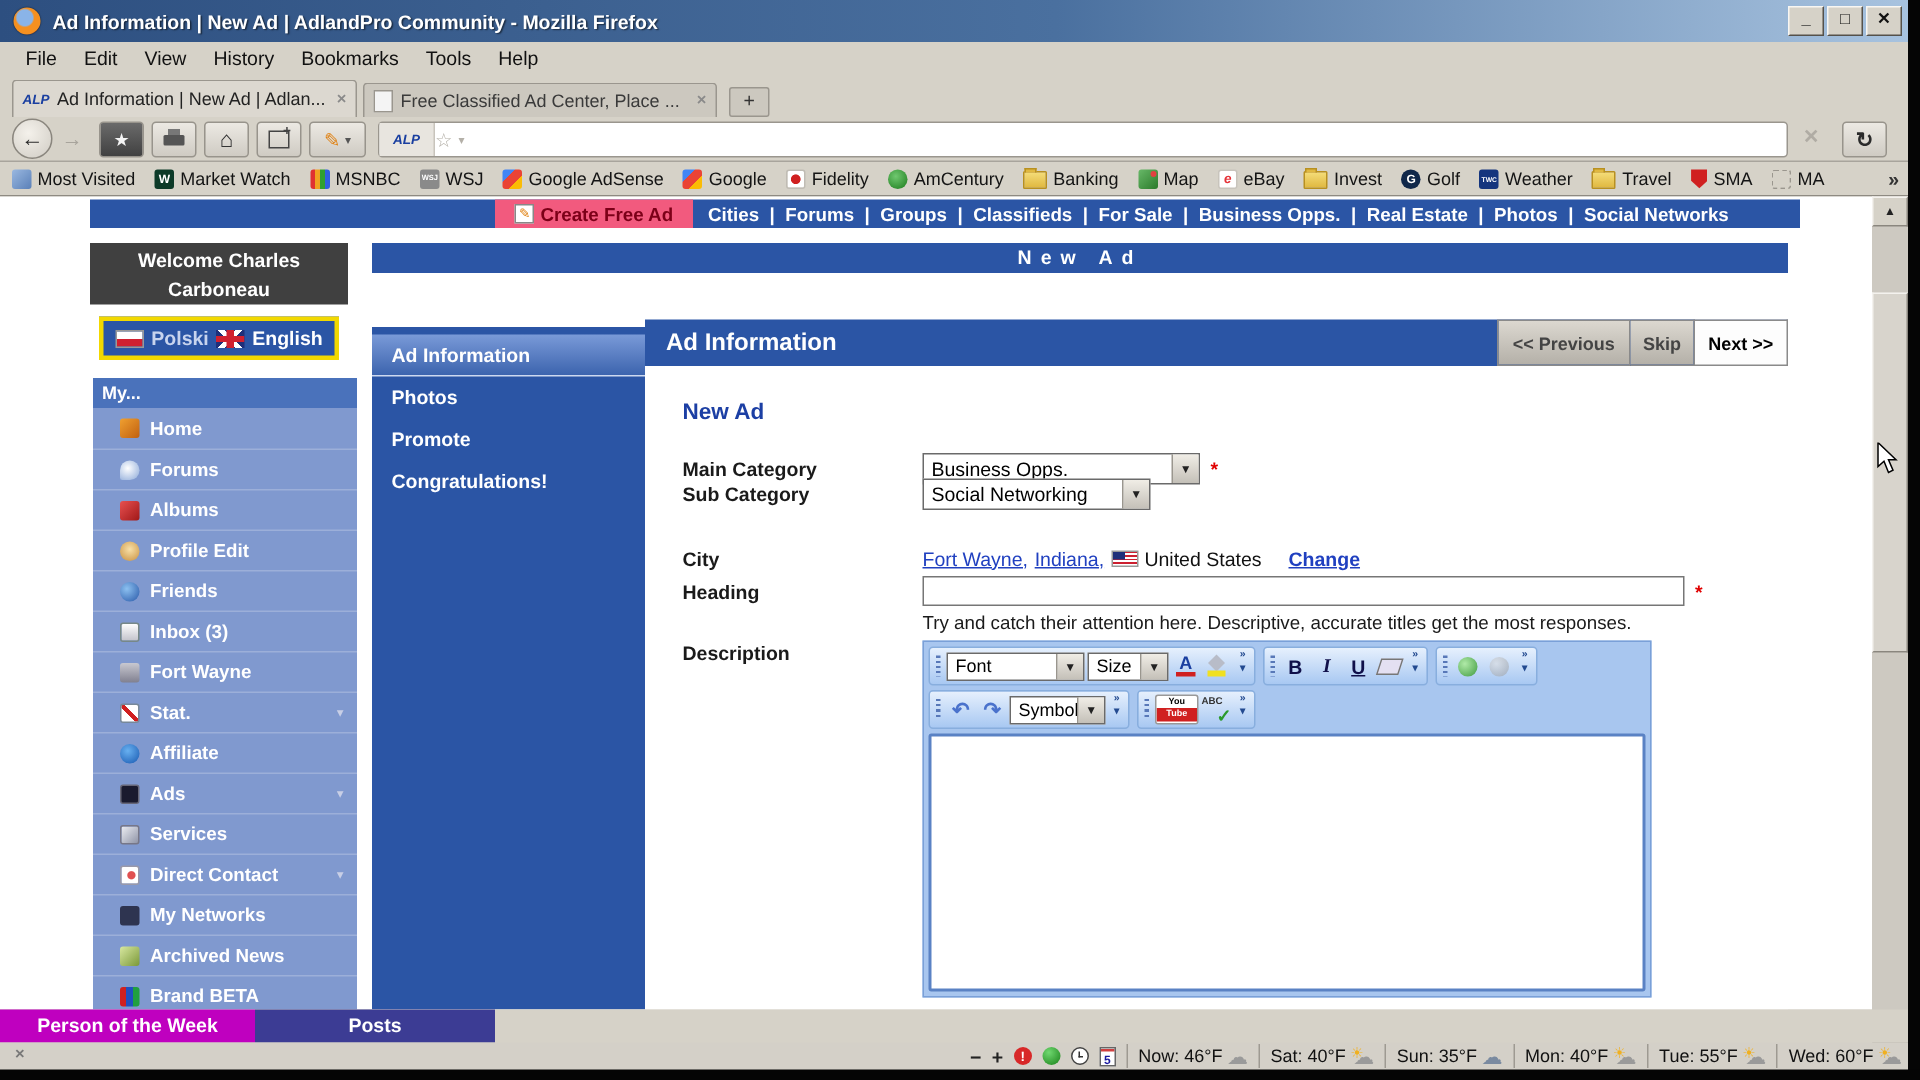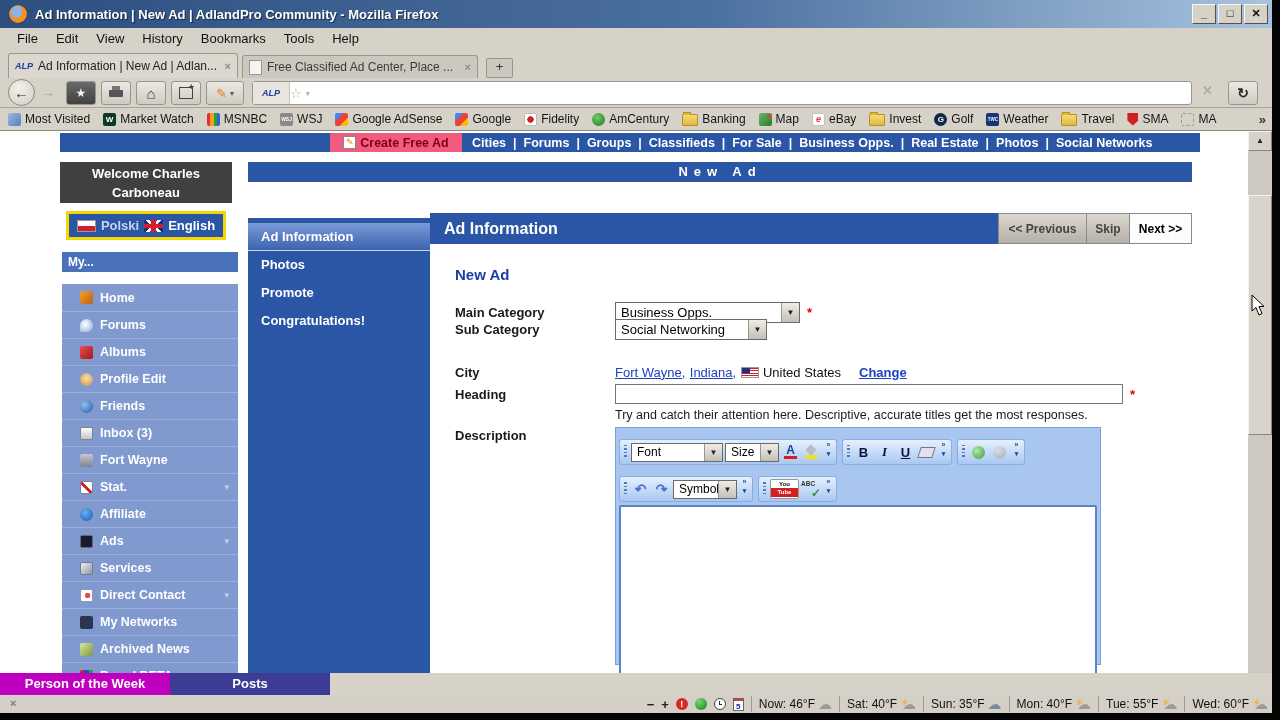--- a/index.html
+++ b/index.html
@@ -102,21 +102,21 @@
   .flag-pl{width:19px;height:12px;border:1px solid #999;background:linear-gradient(180deg,#fff 0 50%,#d02030 50%);box-sizing:border-box;}
   .flag-uk{width:19px;height:12px;position:relative;background:#20307a;overflow:hidden;}
   .flag-uk::before{content:"";position:absolute;inset:0;background:
     linear-gradient(45deg,transparent 43%,#fff 43% 57%,transparent 57%),
     linear-gradient(135deg,transparent 43%,#fff 43% 57%,transparent 57%);}
   .flag-uk::after{content:"";position:absolute;inset:0;background:
     linear-gradient(#d02030,#d02030) center/100% 4px no-repeat,
     linear-gradient(#d02030,#d02030) center/5px 100% no-repeat;}
   #smenu{position:absolute;left:62px;top:121px;width:176px;height:421px;}
   #smenu-header{height:20px;background:#4a72bb;color:#fff;font-weight:bold;font-size:12px;line-height:20px;padding-left:6px;}
-  #smenu-list{background:#8099cf;margin-top:12px;}
+  #smenu-list{background:#8099cf;}
   .sm-item{height:27px;display:flex;align-items:center;padding-left:18px;gap:7px;border-top:1px solid rgba(255,255,255,.22);box-sizing:border-box;}
   .sm-item:first-child{border-top:none;}
   .sm-label{color:#fff;font-weight:bold;font-size:12.5px;white-space:nowrap;}
   .sm-arrow{margin-left:auto;margin-right:9px;color:#c8cfe6;font-size:9px;}
   .si{width:13px;height:13px;border-radius:2px;flex:0 0 auto;box-sizing:border-box;}
   .si-home{background:linear-gradient(135deg,#f0a030,#c06010);}
   .si-forums{background:radial-gradient(circle at 40% 40%,#fff,#8aa8d8);border-radius:50% 50% 50% 12%;}
   .si-albums{background:linear-gradient(135deg,#e85050,#a01818);}
   .si-profile{background:radial-gradient(circle at 50% 40%,#f8e0a8,#c89040);border-radius:50%;}
   .si-friends{background:radial-gradient(circle at 35% 35%,#8cc0f0,#2858a8);border-radius:50%;}
@@ -153,21 +153,21 @@
     font-size:8px;color:#222;display:flex;align-items:center;justify-content:center;}
   .link{color:#2040c0;text-decoration:underline;font-size:13px;}
   .flag-us{width:18px;height:11px;border:1px solid #999;box-sizing:border-box;position:relative;
     background:repeating-linear-gradient(180deg,#cc2030 0 1px,#fff 1px 2.3px);}
   .flag-us::before{content:"";position:absolute;left:0;top:0;width:8px;height:5px;background:#20307a;}
   #heading-input{width:500px;height:18px;border:1px solid #767676;font-size:12px;padding:0 3px;box-sizing:content-box;}
   #hint{position:absolute;left:185px;top:164px;font-size:12.5px;color:#1a1a1a;}
   
   #editor{position:absolute;left:185px;top:183px;width:486px;height:238px;background:#a8c6ef;border:1px solid #7aa0d8;box-sizing:border-box;padding:3px;}
   .trow{display:flex;gap:5px;margin-bottom:3px;}
-  .tg{display:flex;align-items:center;background:linear-gradient(180deg,#e6f0fd,#a8c8f2);border:1px solid #88aede;border-radius:3px;height:26px;padding:0 2px;gap:2px;box-sizing:border-box;margin-top:8px;}
+  .tg{display:flex;align-items:center;background:linear-gradient(180deg,#e6f0fd,#a8c8f2);border:1px solid #88aede;border-radius:3px;height:26px;padding:0 2px;gap:2px;box-sizing:border-box;}
   .th{width:3px;height:14px;margin:0 2px;background:repeating-linear-gradient(180deg,#5878b8 0 1.5px,transparent 1.5px 3.5px);}
   .tbtn{min-width:19px;height:20px;display:flex;align-items:center;justify-content:center;font-size:13px;font-weight:bold;color:#10104a;}
   .tbtn.it{font-style:italic;font-family:"Liberation Serif",serif;}
   .tbtn.un{text-decoration:underline;}
   .ic-colorA{font-weight:bold;color:#1a3fa0;font-size:12px;line-height:11px;border-bottom:3px solid #d02020;padding:0 2px;}
   .ic-marker{width:13px;height:13px;position:relative;}
   .ic-marker::before{content:"";position:absolute;left:2px;top:0;width:8px;height:8px;background:#b8bcc8;transform:rotate(45deg);}
   .ic-marker::after{content:"";position:absolute;bottom:0;left:0;width:12px;height:4px;background:#f0e020;}
   .ic-era{width:13px;height:9px;background:#e4e0f2;border:1px solid #777;transform:skewX(-18deg);}
   .ic-link{width:13px;height:13px;border-radius:50%;background:radial-gradient(circle at 35% 35%,#b0eaa8,#3f9a3f);}

